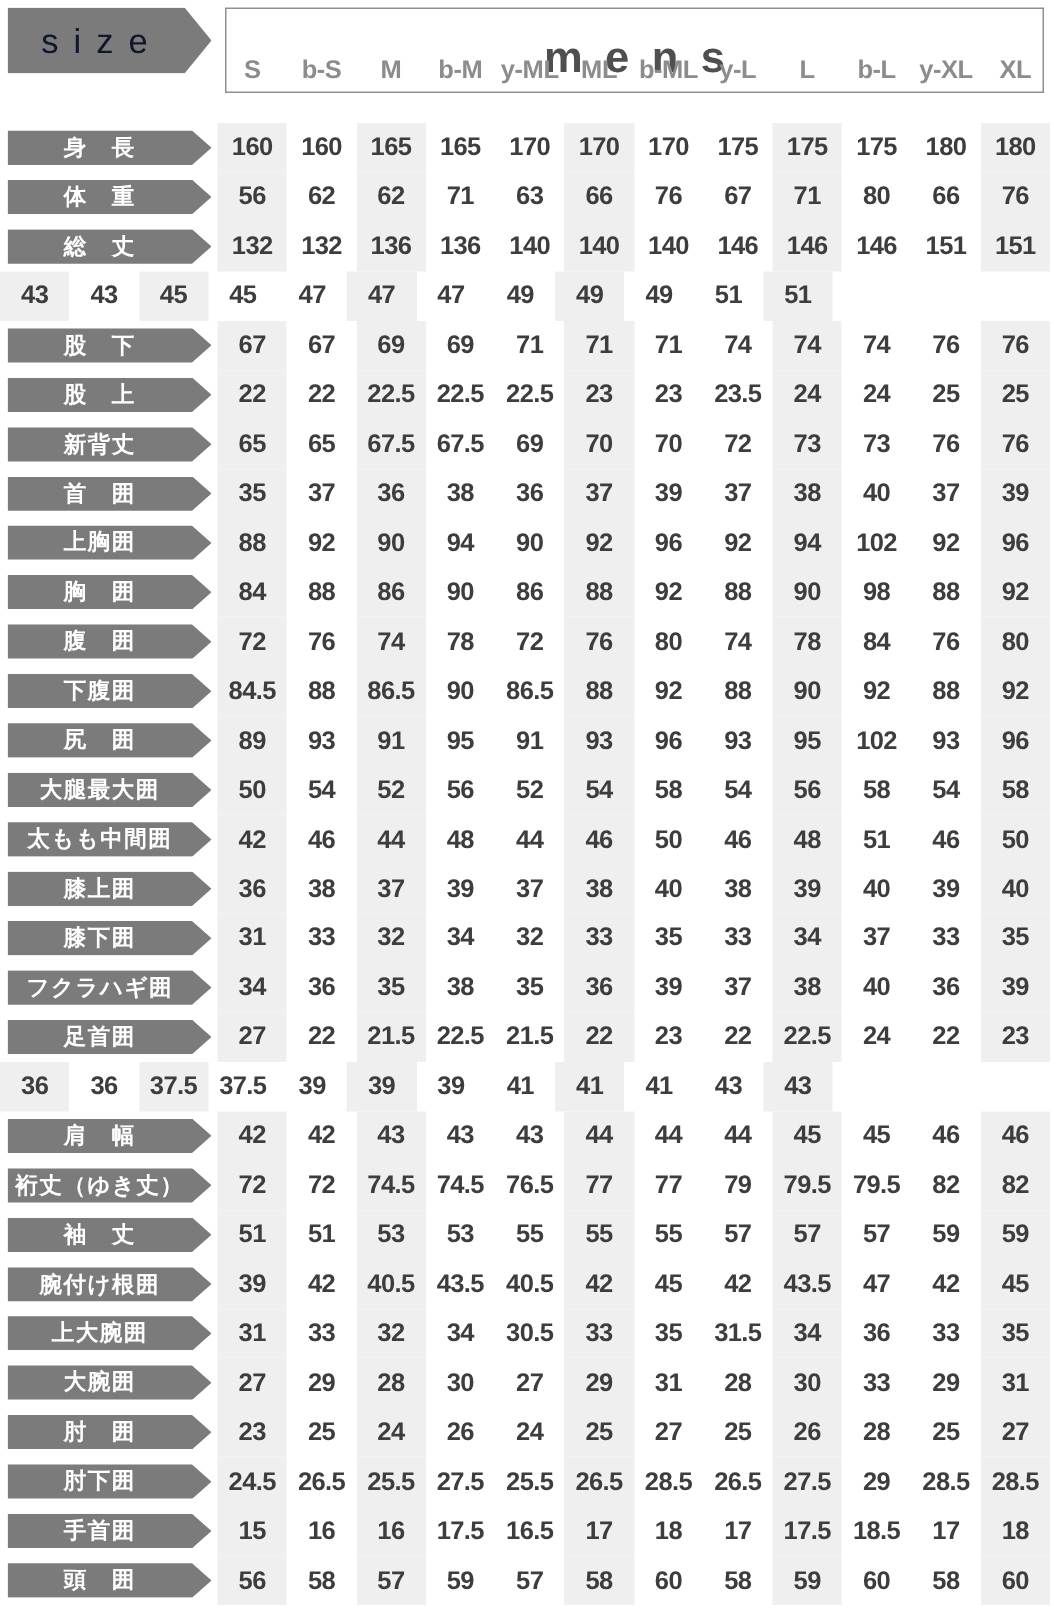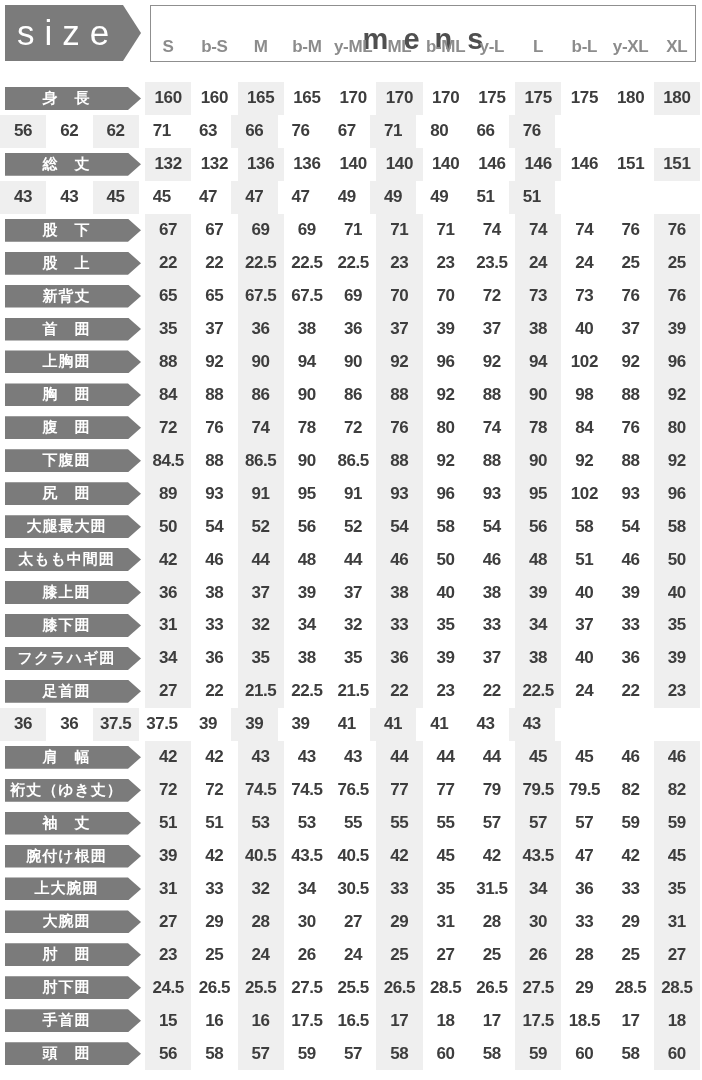--- a/index.html
+++ b/index.html
@@ -12,25 +12,25 @@
     --arrow-gray: #7b7b7b;
     --stripe-gray: #efefef;
     --value-text: #3d3d3d;
     --header-text: #8c8c8c;
     --border-gray: #8f8f8f;
   }
   .stage { position: absolute; inset: 0; width: 702px; height: 1080px; }
 
   
   .size-badge {
-    position: absolute; left: 5px; top: 5px; width: 136px; height: 56px;
-    background: var(--arrow-gray); color: #ffffff;
+    position: absolute; left: 5px; top: 5px; width: 136px; height: 44px;
+    background: var(--arrow-gray); color: #0f172a;
     clip-path: polygon(0 0, calc(100% - 18px) 0, 100% 50%, calc(100% - 18px) 100%, 0 100%);
     display: flex; align-items: center; justify-content: center;
-    font-size: 35px; letter-spacing: 10px; padding-right: 16px; padding-left: 6px;
+    font-size: 23px; letter-spacing: 10px; padding-right: 16px; padding-left: 6px;
   }
   .header-box {
     position: absolute; left: 150px; top: 5px; width: 546px; height: 57px;
     border: 1.5px solid var(--border-gray); background: #fff;
   }
   .mens-label {
     position: absolute; left: 150px; top: 7px; width: 546px;
     text-align: center; font-size: 29px; font-weight: bold; color: #4f4f4f;
     letter-spacing: 15px; text-indent: 15px; margin-top: 16px;
   }
@@ -113,20 +113,25 @@
           <div class="cell">170</div>
           <div class="cell">175</div>
           <div class="cell shaded">175</div>
           <div class="cell">175</div>
           <div class="cell">180</div>
           <div class="cell shaded">180</div>
         </div>
   </div>
 
   <div class="row">
+    <div class="row-label-wrap">
+      <div class="row-arrow">
+        <span>体　重</span>
+      </div>
+    </div>
     <div class="row-cells">
           <div class="cell shaded">56</div>
           <div class="cell">62</div>
           <div class="cell shaded">62</div>
           <div class="cell">71</div>
           <div class="cell">63</div>
           <div class="cell shaded">66</div>
           <div class="cell">76</div>
           <div class="cell">67</div>
           <div class="cell shaded">71</div>

